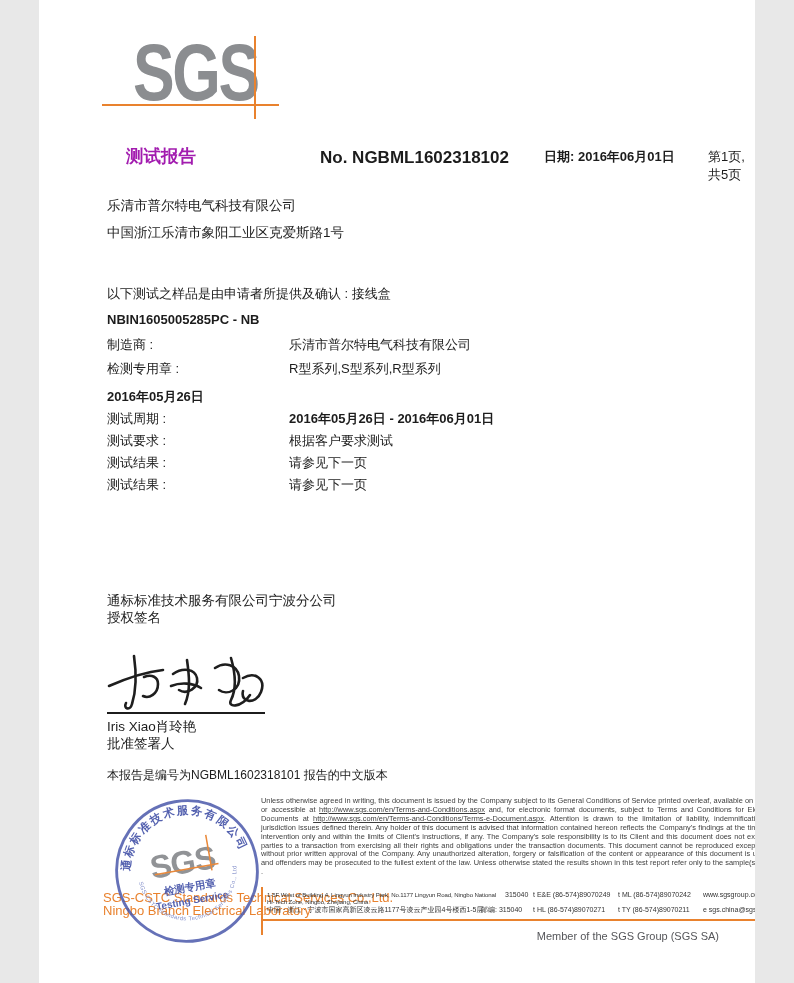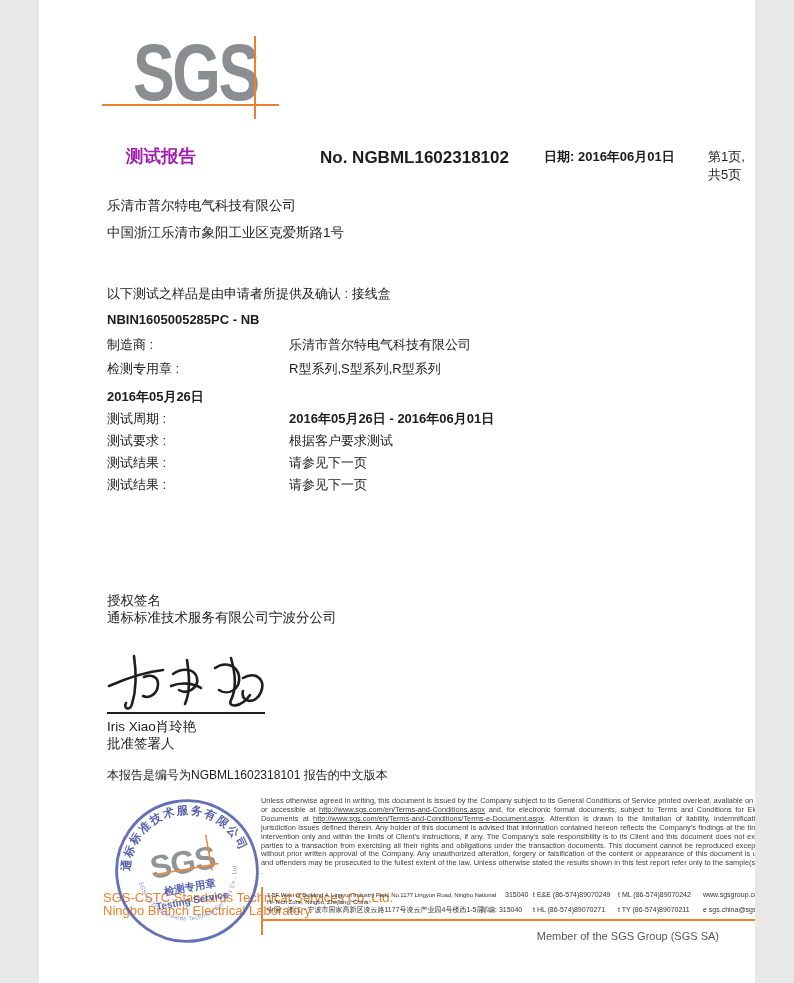--- a/index.html
+++ b/index.html
@@ -113,22 +113,22 @@
       <span class="l">测试结果 :</span>
       <span class="v">请参见下一页</span>
     </div>
     <div class="info-row">
       <span class="l">测试结果 :</span>
       <span class="v">请参见下一页</span>
     </div>
   </div>
 
   <div class="sig-company">
+    <div>通标标准技术服务有限公司宁波分公司</div>
     <div>授权签名</div>
-    <div>通标标准技术服务有限公司宁波分公司</div>
   </div>
 
   <svg class="sig-svg" width="170" height="62" viewBox="0 0 170 62">
     <g fill="none" stroke="#1e1e1e" stroke-width="2.6" stroke-linecap="round" stroke-linejoin="round">
       <path d="M6,36 C22,29 42,22 60,20"></path>
       <path d="M31,6 C33,20 34,38 29,54 C27,61 20,59 23,53"></path>
       <path d="M41,27 C49,24 55,27 55,34 C55,44 46,49 40,46"></path>
       <path d="M70,24 C80,17 92,19 94,28 C96,38 84,45 76,40"></path>
       <path d="M84,10 C86,24 88,40 82,54"></path>
       <path d="M68,36 C78,32 90,33 98,38"></path>

